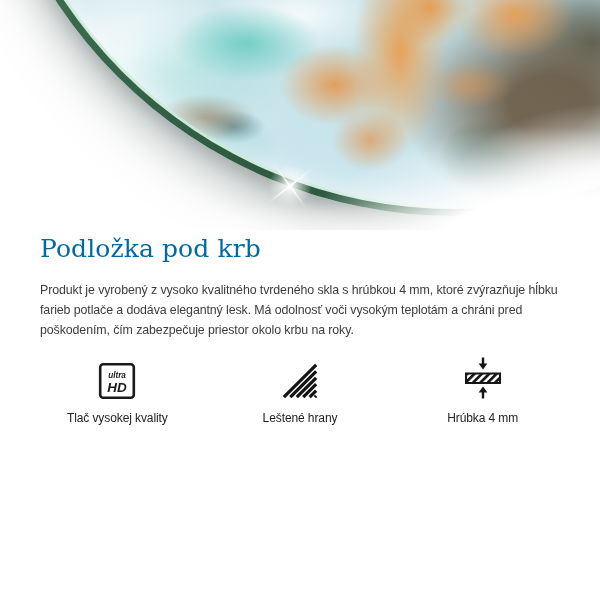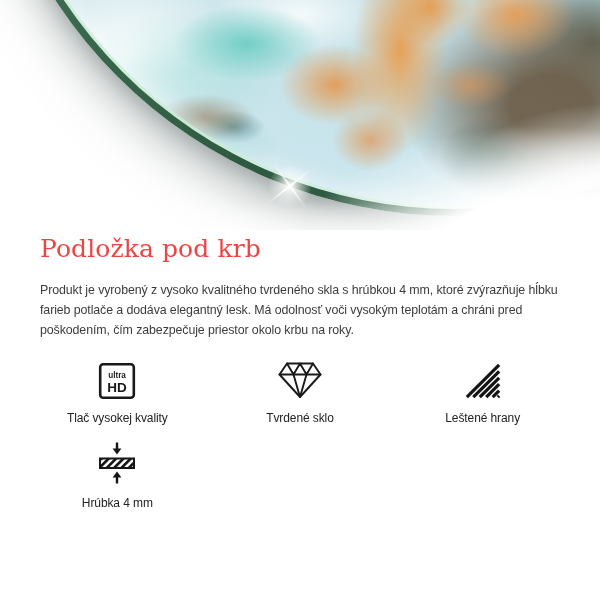--- a/index.html
+++ b/index.html
@@ -60,30 +60,30 @@
   .sparkle::before, .sparkle::after { content:""; position:absolute; left:0; top:27px; width:56px; height:2px;
     background:linear-gradient(90deg, rgba(255,255,255,0), rgba(255,255,255,.95) 42%, rgba(255,255,255,.95) 58%, rgba(255,255,255,0));
     filter:blur(.4px); }
   .sparkle::before { transform:rotate(-38deg); }
   .sparkle::after  { transform:rotate(54deg); height:1.5px; opacity:.85; }
 
   
   .content { padding:2px 40px 0; }
 
   h1 { font-family:"DejaVu Serif","Liberation Serif",serif; font-weight:400;
-       font-size:25px; line-height:1.32; color:#ef4444; margin:0 0 15px; letter-spacing:.1px; }
+       font-size:25px; line-height:1.32; color:#0369a1; margin:0 0 15px; letter-spacing:.1px; }
 
   .description { font-size:12.4px; line-height:20px; color:#3c3c3c;
                  letter-spacing:-.1px; width:540px; }
 
   
   .features { display:grid; grid-template-columns:repeat(3,1fr);
               margin:16px -14px 0; row-gap:16px; }
   .feature { display:flex; flex-direction:column; align-items:center; }
-  .icon-box { height:44px; display:flex; align-items:flex-end; justify-content:flex-end; }
+  .icon-box { height:44px; display:flex; align-items:flex-end; justify-content:flex-end;font-style:italic; }
   .feature .label { margin-top:11px; font-size:12px; letter-spacing:-.1px; color:#222; }
 
   svg { display:block; }
   .stroked { stroke:#1a1a1a; fill:none; stroke-linecap:round; stroke-linejoin:round; }
   .badge-txt { font-family:"Liberation Sans",sans-serif; font-weight:bold; fill:#1a1a1a; }
 </style>
 </head>
 <body>
 
 <div class="hero">
@@ -108,33 +108,20 @@
         <svg width="38" height="38" viewBox="0 0 38 38">
           <rect class="stroked" stroke-width="2.6" x="2.2" y="2.2" width="33.6" height="33.6" rx="3"></rect>
           <text class="badge-txt" x="19" y="15.5" text-anchor="middle" font-size="8.2">ultra</text>
           <text class="badge-txt" x="19" y="30" text-anchor="middle" font-size="13.5">HD</text>
         </svg>
       </div>
       <div class="label">Tlač vysokej kvality</div>
     </div>
 
 
-    <div class="feature">
-      <div class="icon-box">
-        <svg width="46" height="40" viewBox="0 0 46 40">
-          <g class="stroked" stroke-width="1.9">
-            <path d="M10 3.5 L36 3.5 L43.5 14.5 L23 37 L2.5 14.5 Z"></path>
-            <line x1="2.5" y1="14.5" x2="43.5" y2="14.5"></line>
-            <path d="M10 3.5 L16.5 14.5 L23 3.5 L29.5 14.5 L36 3.5"></path>
-            <path d="M16.5 14.5 L23 37 L29.5 14.5"></path>
-          </g>
-        </svg>
-      </div>
-      <div class="label">Tvrdené sklo</div>
-    </div>
 
     <div class="feature">
       <div class="icon-box">
         <svg width="38" height="38" viewBox="0 0 40 40">
           <g stroke="#141414" stroke-width="3.4" stroke-linecap="butt">
             <line x1="3" y1="37" x2="37" y2="3"></line>
             <line x1="9.8" y1="37" x2="37" y2="9.8"></line>
             <line x1="16.6" y1="37" x2="37" y2="16.6"></line>
             <line x1="23.4" y1="37" x2="37" y2="23.4"></line>
             <line x1="30.2" y1="37" x2="37" y2="30.2"></line>

